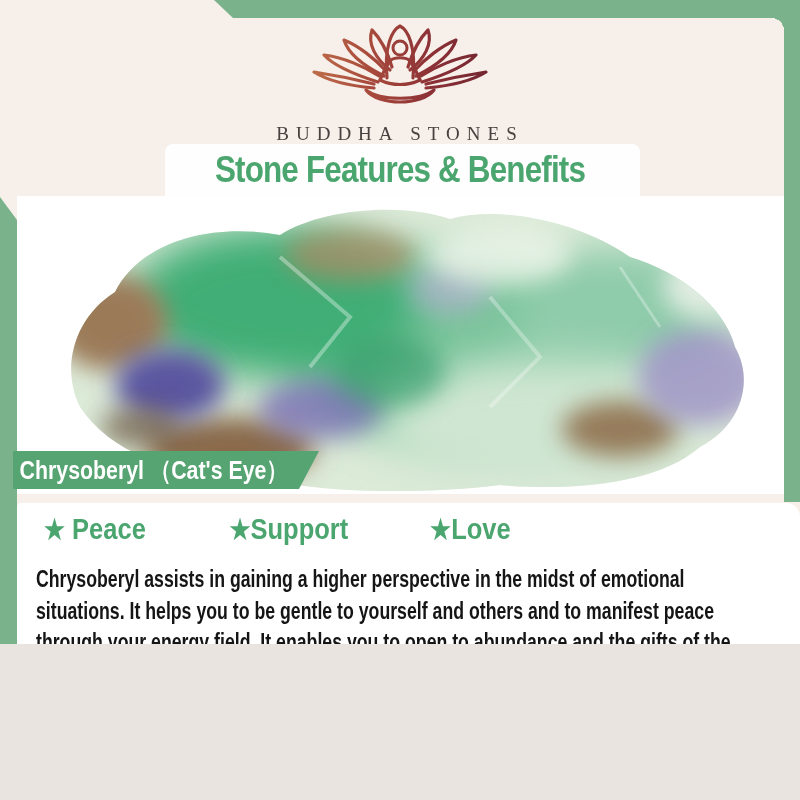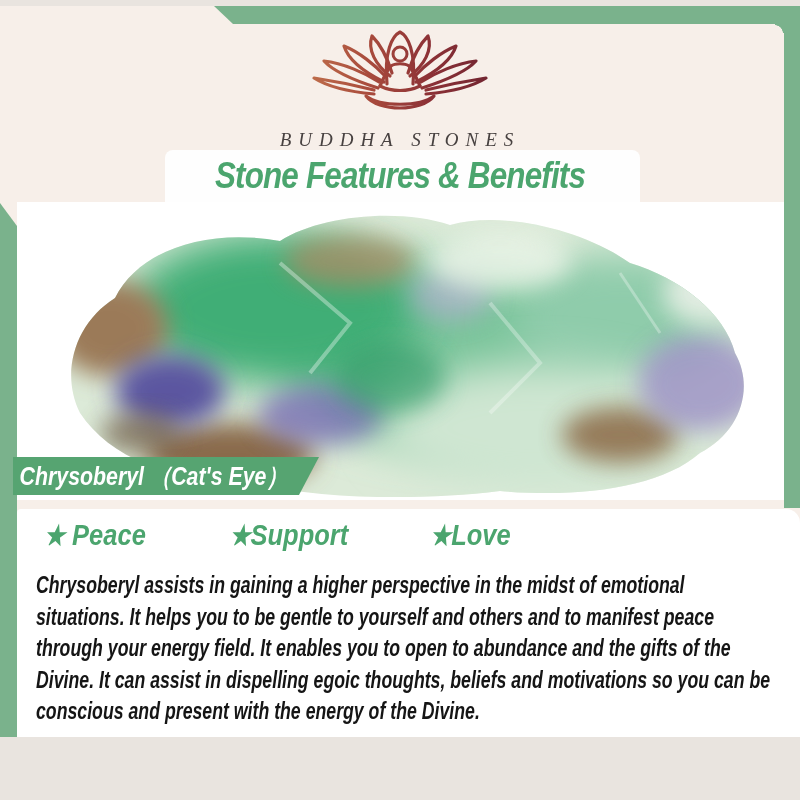--- a/index.html
+++ b/index.html
@@ -1,20 +1,19 @@
 <!DOCTYPE html>
 <html style="--cream: #f7efe9; --accent-green: #7ab28c; --badge-green: #56a471; --title-green: #4ba56e; --text-black: #151515; --logo-maroon-light: #c2734d; --logo-maroon-dark: #6d2330;"><head>
 <meta charset="utf-8">
 <style>
   html,body{margin:0;padding:0;background:#e9e4df;}
   .page{
-    position:relative;width:800px;height:731px;margin:6px auto;
+    position:relative;width:800px;height:644px;margin:0 auto;
     background:var(--cream,#f7efe9);overflow:hidden;
     font-family:"Liberation Sans",sans-serif;
-    font-style:italic;
   }
   
   .band-top{position:absolute;left:0;top:0;width:800px;height:18px;
     background:var(--accent-green,#7ab28c);
     -webkit-clip-path:polygon(214px 0,800px 0,800px 18px,233px 18px);
     clip-path:polygon(214px 0,800px 0,800px 18px,233px 18px);}
   .bar-right{position:absolute;left:784px;top:0;width:16px;height:502px;
     background:var(--accent-green,#7ab28c);}
   .fillet-top{position:absolute;left:775px;top:18px;width:9px;height:9px;
     background:radial-gradient(9px at left bottom,rgba(0,0,0,0) 0 7.5px,var(--accent-green,#7ab28c) 8px);}

